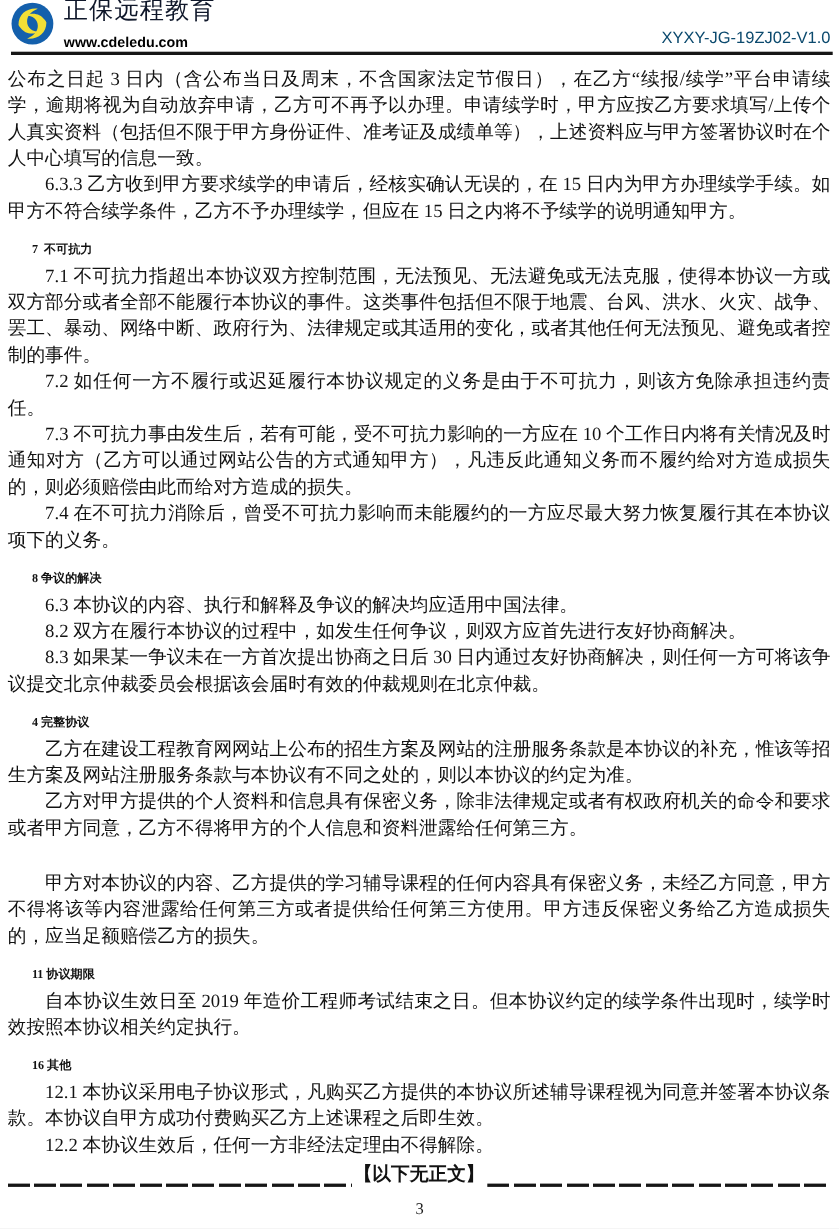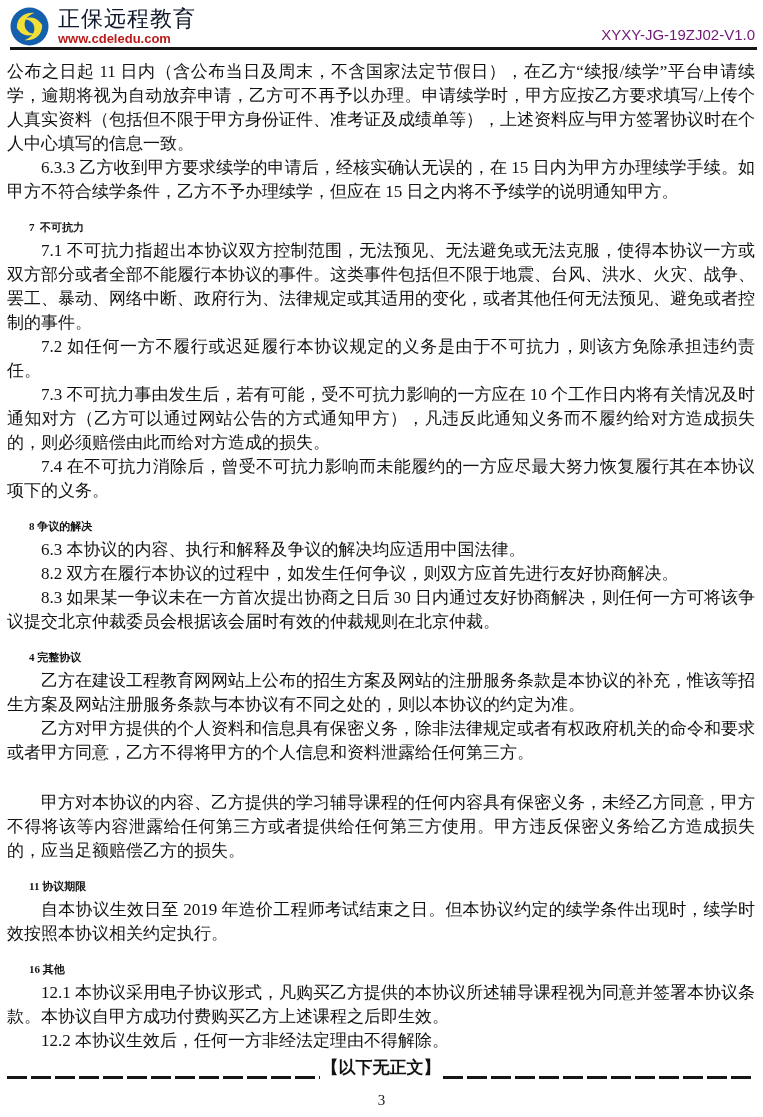--- a/index.html
+++ b/index.html
@@ -21,25 +21,25 @@
   }
   .logo-group { display:flex; align-items:center; gap:9px; }
   .logo-circle { width:39px; height:39px; display:block; }
   .brand-lines { display:flex; flex-direction:column; justify-content:center; line-height:1.05; }
   .brand-name {
     font-family:"Liberation Sans","DejaVu Sans",sans-serif;
     font-weight:normal; font-size:22px; letter-spacing:1px; color:#0f172a;
   }
   .brand-url {
     font-family:"Liberation Sans","DejaVu Sans",sans-serif;
-    font-weight:bold; font-size:13px; color:#b91c1c; margin-top:2px;
+    font-weight:bold; font-size:13px; color:#000000; margin-top:12px;
   }
   .doc-code {
     font-family:"Liberation Sans","DejaVu Sans",sans-serif;
-    font-size:15px; color:#701a75; padding:0 2px 3px 0;
+    font-size:15px; color:#0c4a6e; padding:0 2px 3px 0;
   }
   .header-rule { height:3px; background:#161616; margin:1px 0 0 0; }
   
   .content {
     padding:10px 8px 0 7px;
     font-size:17px; line-height:24px;
     text-align:justify;
   }
   .content p { text-indent:2em; margin:0; }
   .content p.cont { text-indent:0; }
@@ -84,21 +84,21 @@
           <span class="brand-name">正保远程教育</span>
           <span class="brand-url">www.cdeledu.com</span>
         </div>
       </div>
       <div class="doc-code">XYXY-JG-19ZJ02-V1.0</div>
     </div>
     <div class="header-rule"></div>
   </div>
 
   <div class="content">
-    <p class="cont">公布之日起 11 日内（含公布当日及周末，不含国家法定节假日），在乙方“续报/续学”平台申请续学，逾期将视为自动放弃申请，乙方可不再予以办理。申请续学时，甲方应按乙方要求填写/上传个人真实资料（包括但不限于甲方身份证件、准考证及成绩单等），上述资料应与甲方签署协议时在个人中心填写的信息一致。</p>
+    <p class="cont">公布之日起 3 日内（含公布当日及周末，不含国家法定节假日），在乙方“续报/续学”平台申请续学，逾期将视为自动放弃申请，乙方可不再予以办理。申请续学时，甲方应按乙方要求填写/上传个人真实资料（包括但不限于甲方身份证件、准考证及成绩单等），上述资料应与甲方签署协议时在个人中心填写的信息一致。</p>
     <p>6.3.3 乙方收到甲方要求续学的申请后，经核实确认无误的，在 15 日内为甲方办理续学手续。如甲方不符合续学条件，乙方不予办理续学，但应在 15 日之内将不予续学的说明通知甲方。</p>
     <div class="h">7  不可抗力</div>
     <p>7.1 不可抗力指超出本协议双方控制范围，无法预见、无法避免或无法克服，使得本协议一方或双方部分或者全部不能履行本协议的事件。这类事件包括但不限于地震、台风、洪水、火灾、战争、罢工、暴动、网络中断、政府行为、法律规定或其适用的变化，或者其他任何无法预见、避免或者控制的事件。</p>
     <p>7.2 如任何一方不履行或迟延履行本协议规定的义务是由于不可抗力，则该方免除承担违约责任。</p>
     <p>7.3 不可抗力事由发生后，若有可能，受不可抗力影响的一方应在 10 个工作日内将有关情况及时通知对方（乙方可以通过网站公告的方式通知甲方），凡违反此通知义务而不履约给对方造成损失的，则必须赔偿由此而给对方造成的损失。</p>
     <p>7.4 在不可抗力消除后，曾受不可抗力影响而未能履约的一方应尽最大努力恢复履行其在本协议项下的义务。</p>
     <div class="h">8 争议的解决</div>
     <p>6.3 本协议的内容、执行和解释及争议的解决均应适用中国法律。</p>
     <p>8.2 双方在履行本协议的过程中，如发生任何争议，则双方应首先进行友好协商解决。</p>
     <p>8.3 如果某一争议未在一方首次提出协商之日后 30 日内通过友好协商解决，则任何一方可将该争议提交北京仲裁委员会根据该会届时有效的仲裁规则在北京仲裁。</p>

